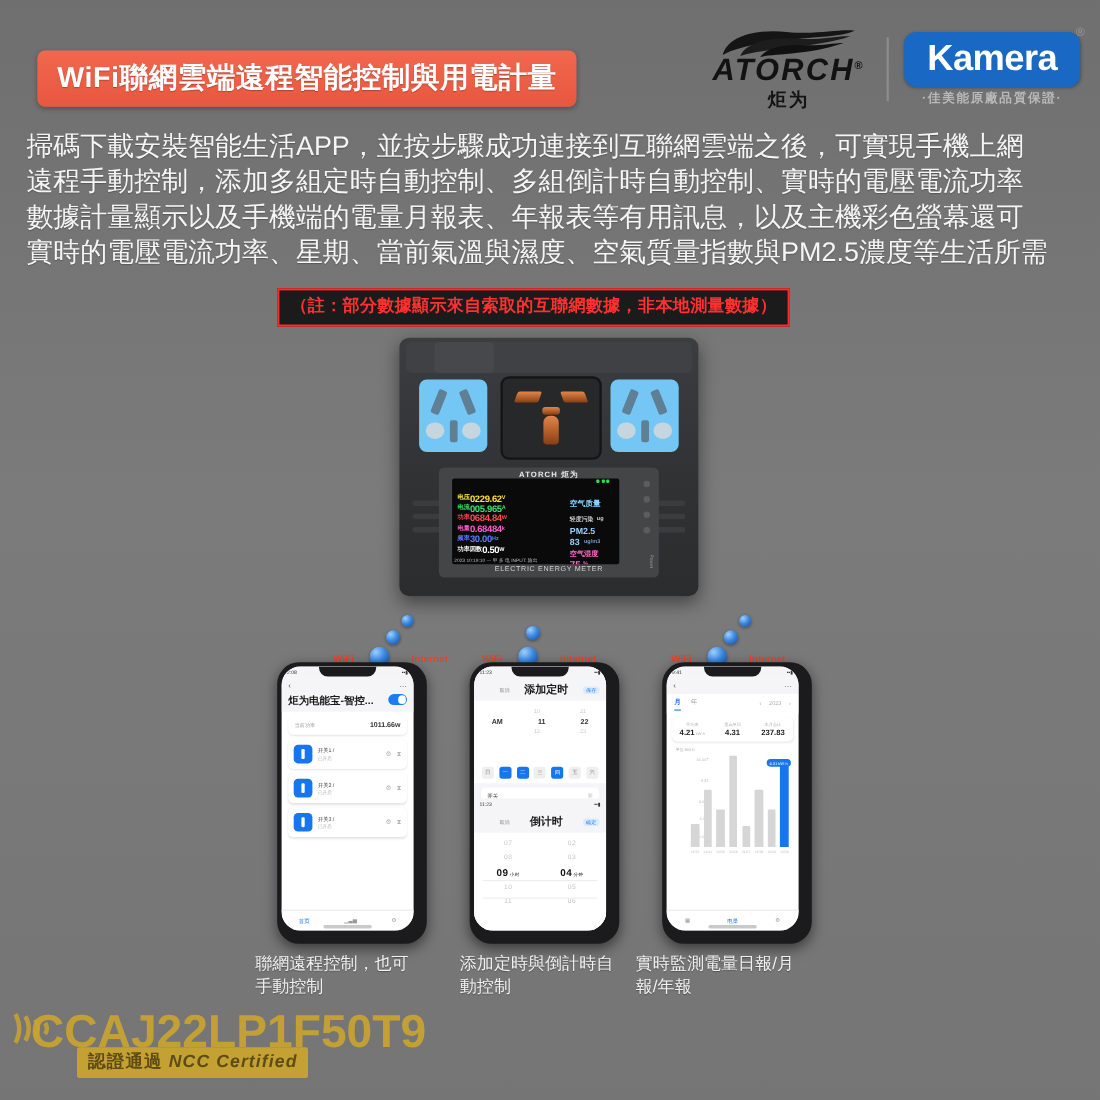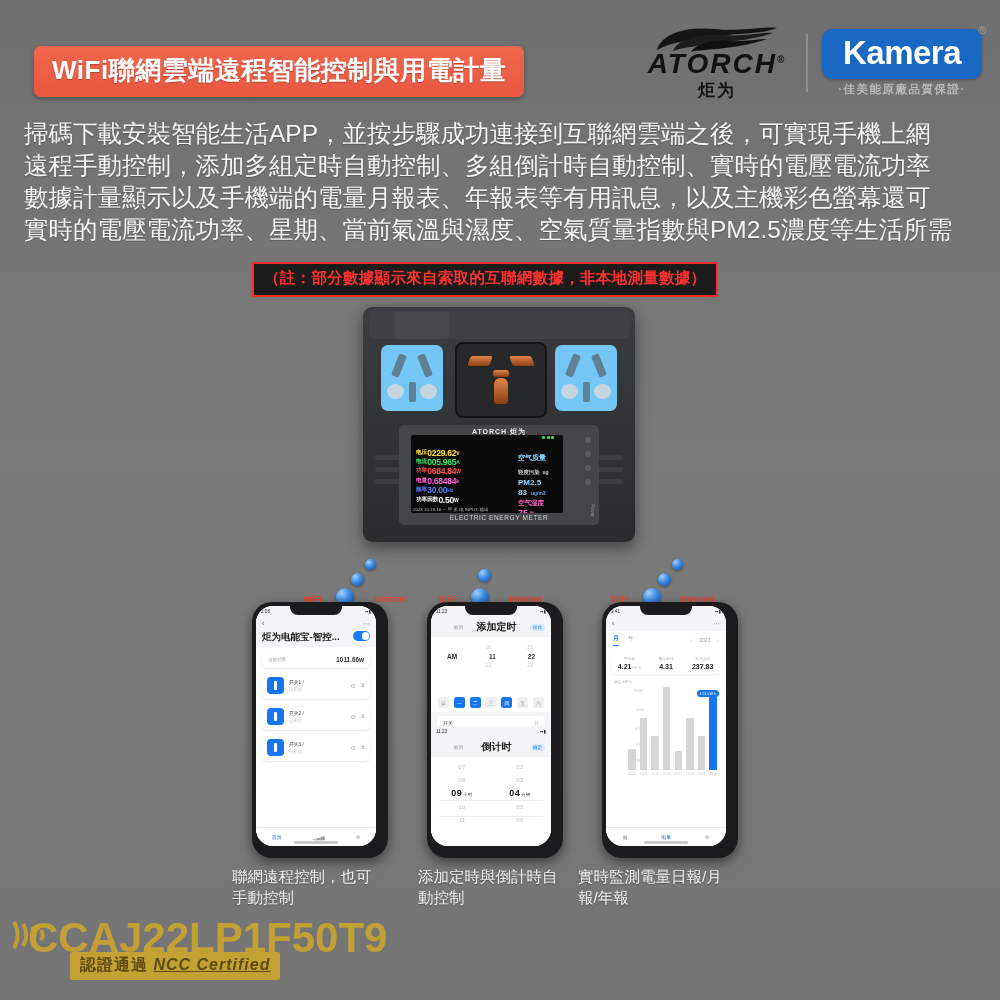--- a/index.html
+++ b/index.html
@@ -220,21 +220,21 @@
     text-shadow:0 1px 1px rgba(0,0,0,.3);}
 
   
   .ncc{position:absolute;left:10px;top:912px;width:320px;height:80px;}
   .ncc-code{position:absolute;left:18px;top:2px;font-size:42px;font-weight:bold;
     color:#caa430;letter-spacing:0px;opacity:.92;}
   .ncc-waves{position:absolute;left:0;top:8px;width:44px;height:30px;}
   .ncc-bar{position:absolute;left:60px;top:40px;background:#c9a430;border-radius:2px;
     padding:3px 10px 4px 10px;opacity:.95;}
   .ncc-bar span{font-size:16px;color:#5d4a10;font-weight:bold;letter-spacing:1px;white-space:nowrap;}
-  .ncc-bar span em{font-style:italic;text-decoration:underline;}
+  .ncc-bar span em{font-style:italic;}
 </style>
 </head>
 <body>
 
 <div class="page">
 
   <div class="header">
     <div class="title-badge">
       <span>WiFi聯網雲端遠程智能控制與用電計量</span>
     </div>

